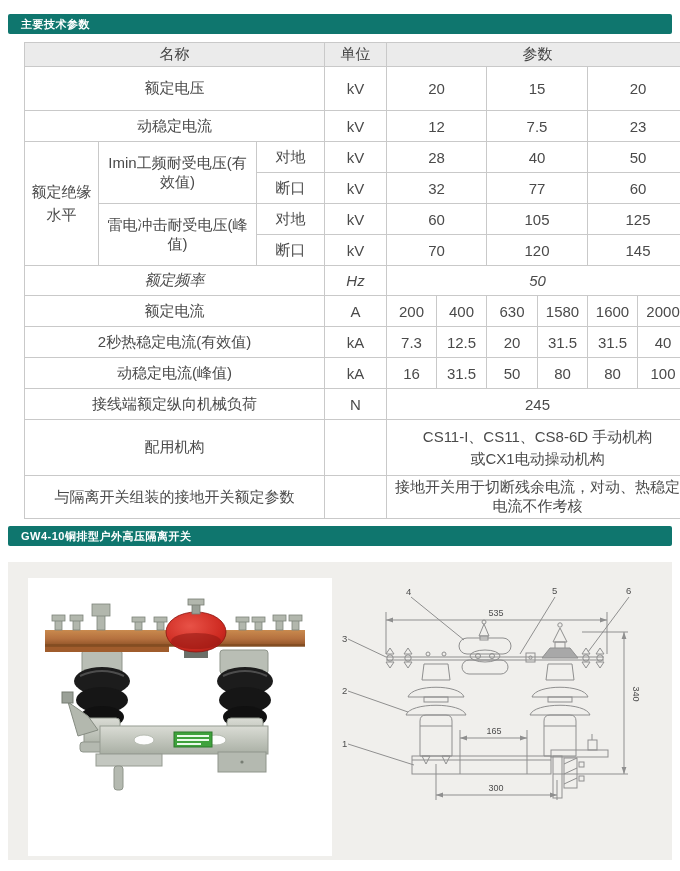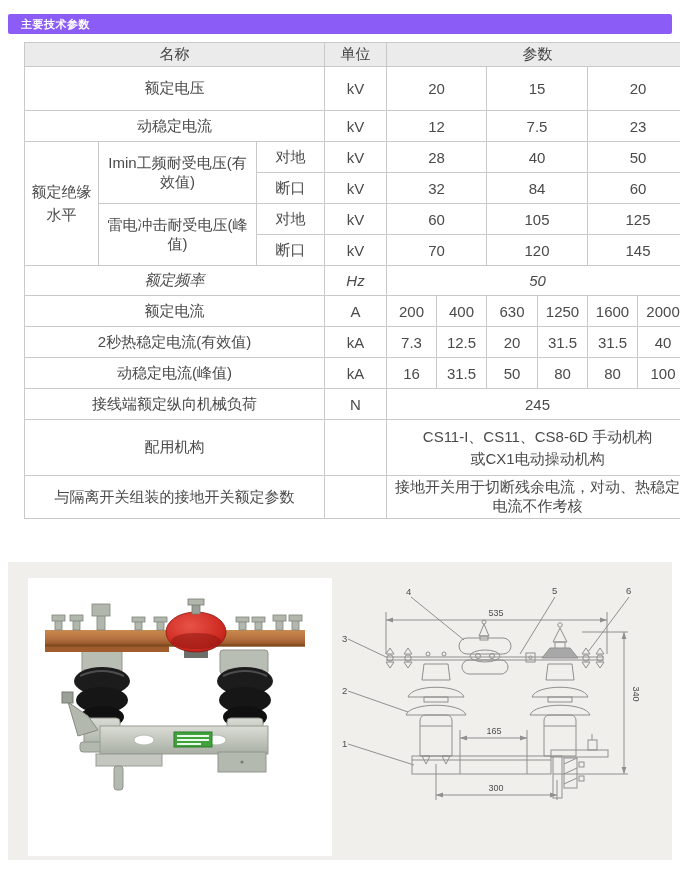--- a/index.html
+++ b/index.html
@@ -7,21 +7,21 @@
   body {
     width:680px; height:871px;
     font-family:"Liberation Sans", sans-serif;
     position:relative; overflow:hidden;
   }
   .page { position:relative; width:680px; height:871px; background:#fff; }
 
   
   .section-bar {
     position:absolute; left:8px; width:664px; height:20px;
-    background:#8b5cf6; color:#ffffff;
+    background:#0f766e; color:#ffffff;
     font-size:11px; font-weight:bold; line-height:20px;
     padding-left:13px; border-radius:2px;
     letter-spacing:0.5px;
   }
   .bar-1 { top:14px; }
   .bar-2 { top:526px; }
 
   
   table.specs {
     position:absolute; left:24px; top:42px; width:664px;
@@ -107,21 +107,21 @@
         <td>对地</td>
         <td>kV</td>
         <td colspan="2">28</td>
         <td colspan="2">40</td>
         <td colspan="2">50</td>
       </tr>
       <tr class="r31">
         <td>断口</td>
         <td>kV</td>
         <td colspan="2">32</td>
-        <td colspan="2">84</td>
+        <td colspan="2">77</td>
         <td colspan="2">60</td>
       </tr>
       <tr class="r31">
         <td rowspan="2" class="name">雷电冲击耐受电压(峰值)</td>
         <td>对地</td>
         <td>kV</td>
         <td colspan="2">60</td>
         <td colspan="2">105</td>
         <td colspan="2">125</td>
       </tr>
@@ -136,21 +136,21 @@
         <td colspan="3" class="name">额定频率</td>
         <td>Hz</td>
         <td colspan="6">50</td>
       </tr>
       <tr class="r31">
         <td colspan="3" class="name">额定电流</td>
         <td>A</td>
         <td>200</td>
         <td>400</td>
         <td>630</td>
-        <td>1250</td>
+        <td>1580</td>
         <td>1600</td>
         <td>2000</td>
       </tr>
       <tr class="r31">
         <td colspan="3" class="name">2秒热稳定电流(有效值)</td>
         <td>kA</td>
         <td>7.3</td>
         <td>12.5</td>
         <td>20</td>
         <td>31.5</td>
@@ -181,20 +181,23 @@
         </td>
       </tr>
       <tr class="r41">
         <td colspan="3" class="name">与隔离开关组装的接地开关额定参数</td>
         <td></td>
         <td colspan="6">接地开关用于切断残余电流，对动、热稳定电流不作考核</td>
       </tr>
     </tbody>
   </table>
 
+  <div class="section-bar bar-2">
+    <span>GW4-10铜排型户外高压隔离开关</span>
+  </div>
 
   <div class="panel">
 
     <div class="photo-box">
       <svg width="304" height="278" viewBox="0 0 304 278">
         <defs>
           <linearGradient id="copperG" x1="0" y1="0" x2="0" y2="1">
             <stop offset="0" stop-color="#c98a4e"></stop>
               <stop offset="0.55" stop-color="#b5713f"></stop>
               <stop offset="1" stop-color="#8e5226"></stop>

